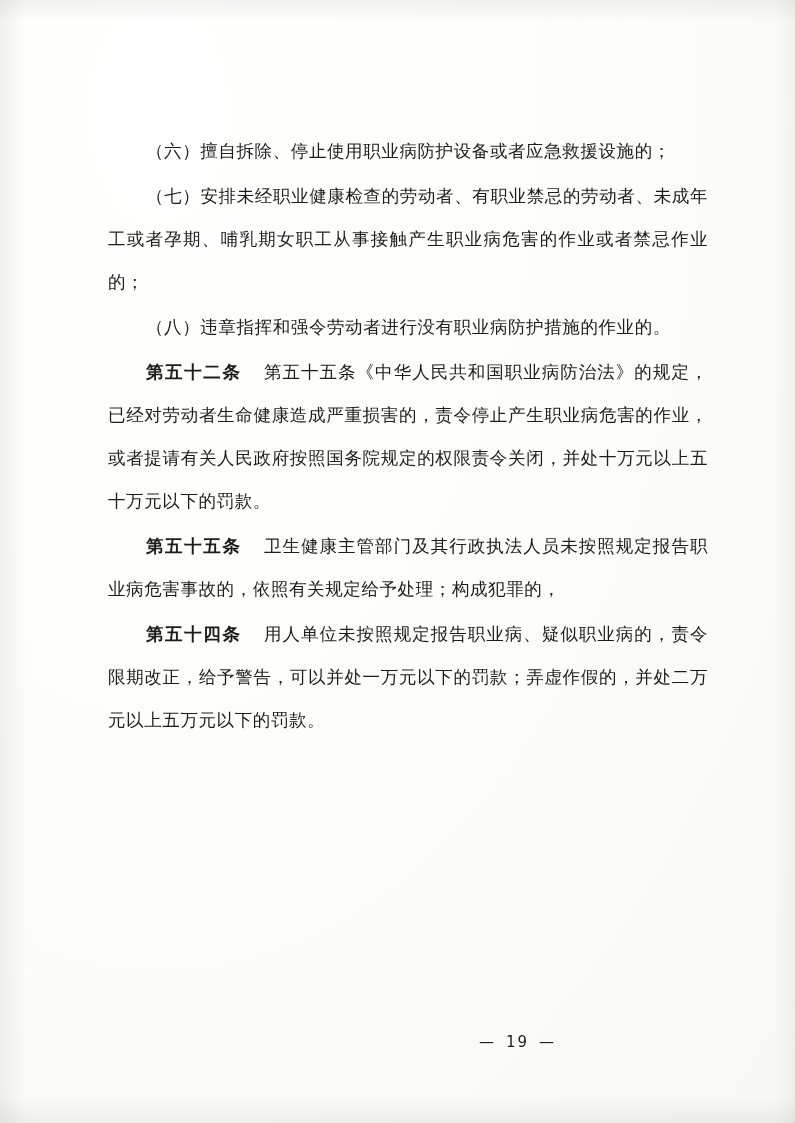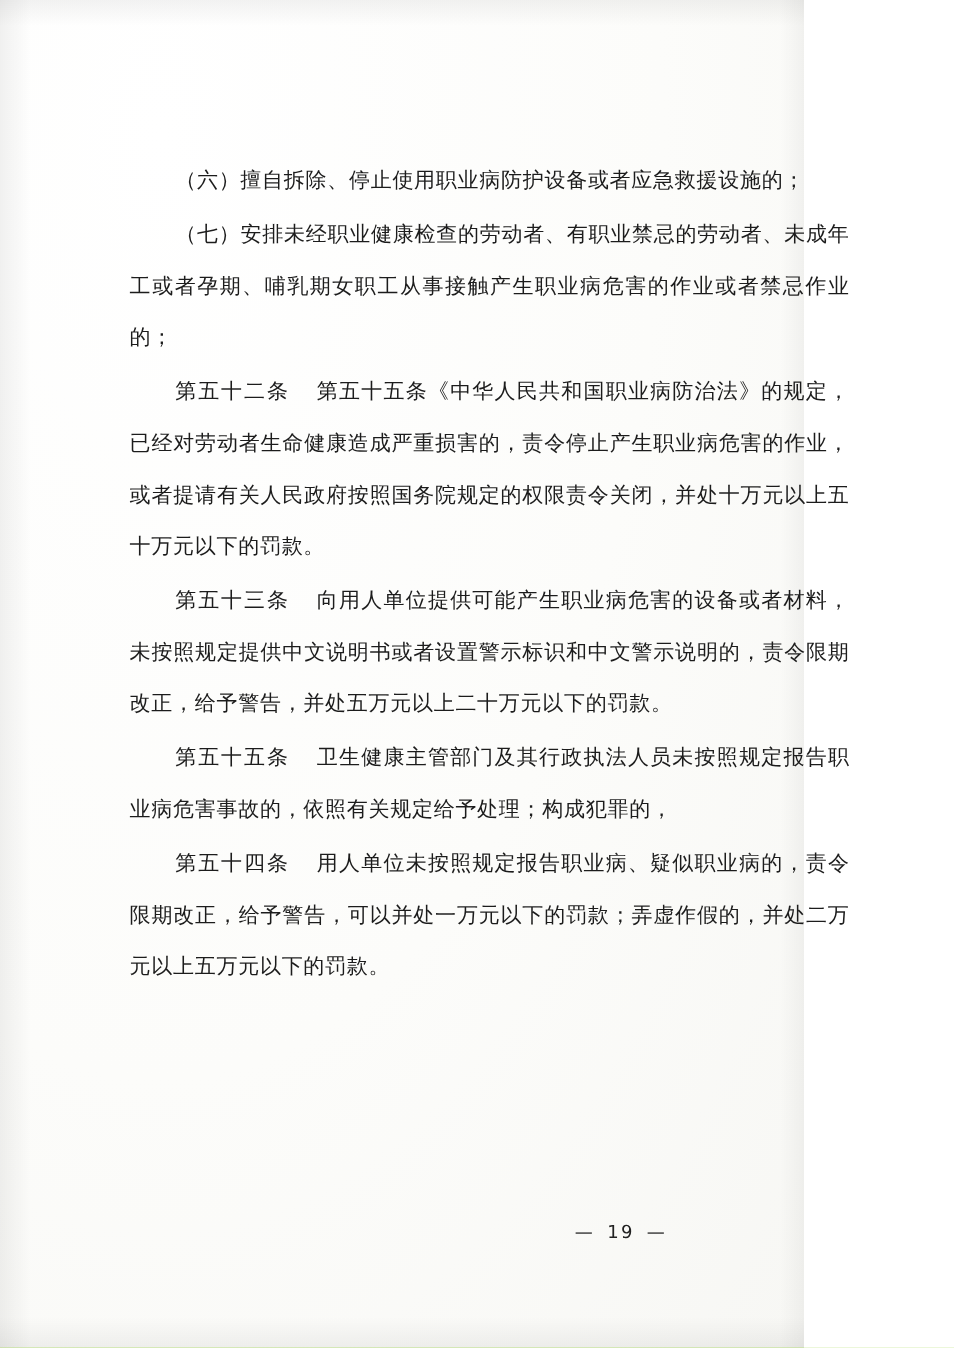--- a/index.html
+++ b/index.html
@@ -12,23 +12,23 @@
     height: 1123px;
     position: relative;
     overflow: hidden;
     font-family: "Liberation Serif", serif;
   }
 
   .page {
     position: absolute;
     left: 0;
     top: 0;
-    width: 670px;
+    width: 795px;
     height: 1123px;
-    background: #84cc16;
+    background: #0ea5e9;
   }
 
   
   .paper-tint {
     position: absolute;
     inset: 0;
     background:
       radial-gradient(ellipse at 20% 10%, #ffffff 0%, #fcfcfa 55%, #f7f7f4 100%);
     pointer-events: none;
   }
@@ -50,21 +50,21 @@
     text-justify: inter-ideograph;
     letter-spacing: 0.6px;
     white-space: pre-wrap;
   }
 
   p.indent {
     text-indent: 38px;
   }
 
   .article-label {
-    font-weight: normal;
+    font-weight: bold;
     letter-spacing: 1.2px;
   }
 
   .article-gap {
     display: inline-block;
     width: 22px;
   }
 
   .page-number {
     position: absolute;
@@ -73,20 +73,21 @@
     width: 795px;
     text-align: center;
     font-family: "DejaVu Sans", sans-serif;
     font-size: 15px;
     color: #222222;
     letter-spacing: 2px;
   }
   .page-number .pn-inner {
     display: inline-block;
     margin-left: 240px;
+    margin-top: 15px;
   }
   .pn-dash {
     display: inline-block;
     padding: 0 10px;
     color: #222;
   }
 
   
   .edge-left {
     position: absolute;
@@ -122,25 +123,25 @@
   <div class="edge-top"></div>
   <div class="edge-bottom"></div>
   <div class="edge-right"></div>
 
   <div class="content">
 
     <p class="para indent">（六）擅自拆除、停止使用职业病防护设备或者应急救援设施的；</p>
 
     <p class="para indent">（七）安排未经职业健康检查的劳动者、有职业禁忌的劳动者、未成年工或者孕期、哺乳期女职工从事接触产生职业病危害的作业或者禁忌作业的；</p>
 
+    <p class="para indent">（八）违章指挥和强令劳动者进行没有职业病防护措施的作业的。</p>
 
     <p class="para indent"><span class="article-label">第五十二条</span><span class="article-gap"></span><span>第五十五条《中华人民共和国职业病防治法》的规定，已经对劳动者生命健康造成严重损害的，责令停止产生职业病危害的作业，或者提请有关人民政府按照国务院规定的权限责令关闭，并处十万元以上五十万元以下的罚款。</span></p>
 
 
-    <p class="para indent"><span class="article-label">第五十三条</span><span class="article-gap"></span><span>向用人单位提供可能产生职业病危害的设备或者材料，未按照规定提供中文说明书或者设置警示标识和中文警示说明的，责令限期改正，给予警告，并处五万元以上二十万元以下的罚款。</span></p>
 
     <p class="para indent"><span class="article-label">第五十五条</span><span class="article-gap"></span><span>卫生健康主管部门及其行政执法人员未按照规定报告职业病危害事故的，依照有关规定给予处理；构成犯罪的，</span></p>
 
     <p class="para indent"><span class="article-label">第五十四条</span><span class="article-gap"></span><span>用人单位未按照规定报告职业病、疑似职业病的，责令限期改正，给予警告，可以并处一万元以下的罚款；弄虚作假的，并处二万元以上五万元以下的罚款。</span></p>
 
   </div>
 
   <div class="page-number">
     <span class="pn-inner">
       <span class="pn-dash">—</span><span>19</span><span class="pn-dash">—</span>

